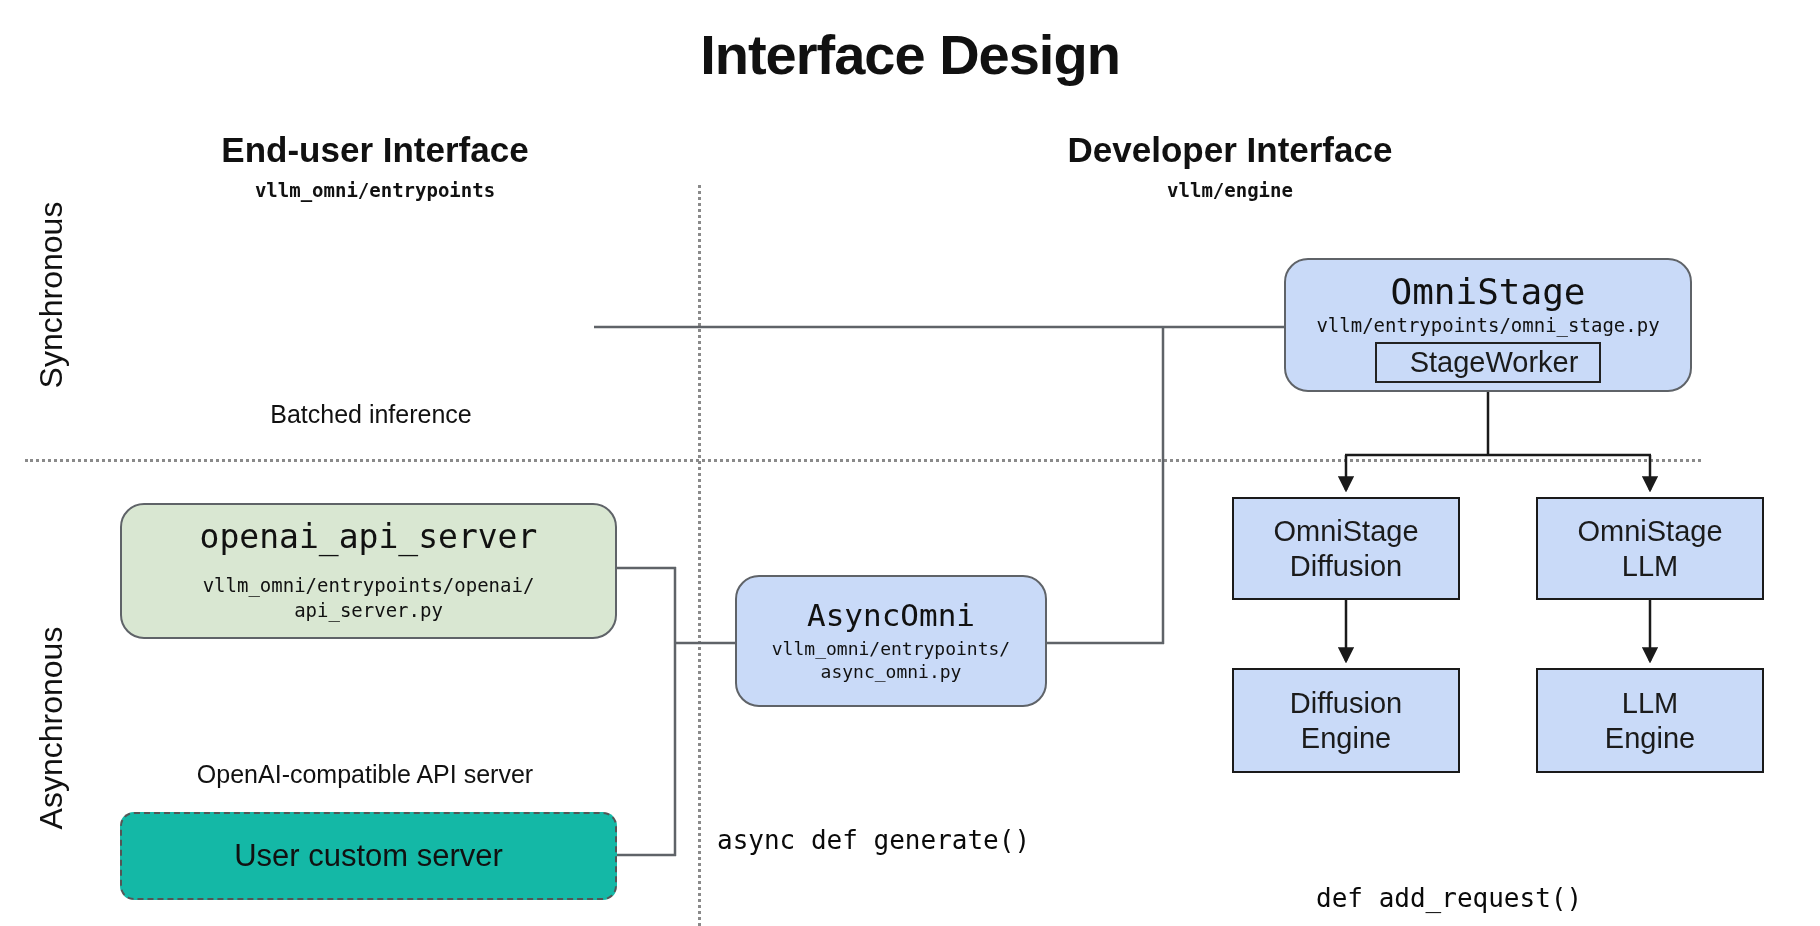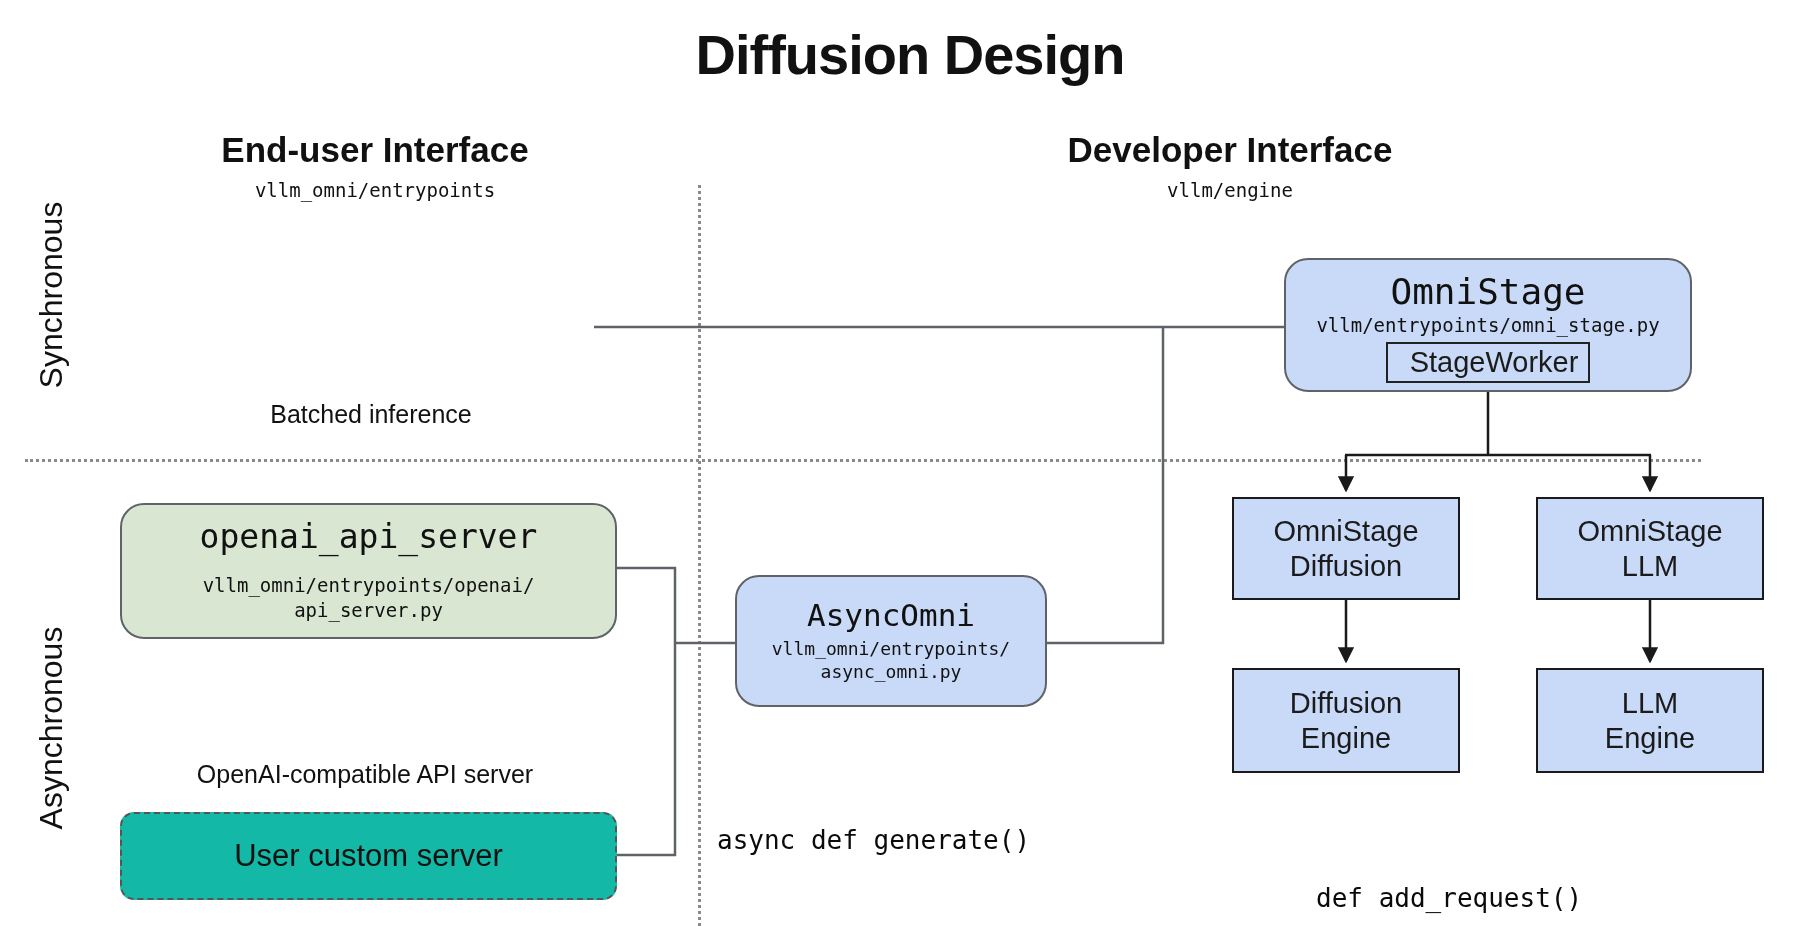--- a/index.html
+++ b/index.html
@@ -12,21 +12,21 @@
 
   .page-title {
     position:absolute; left:0; top:22px; width:100%; text-align:center;
     font-size:56px; font-weight:700; letter-spacing:-1px;
   }
 
   .col-header { position:absolute; text-align:center; }
   .col-header.enduser { left:125px; top:130px; width:500px; }
   .col-header.dev     { left:980px; top:130px; width:500px; }
   .col-title { font-size:35px; font-weight:600; }
-  .col-sub   { font-size:19px; font-weight:400; margin-top:9px; }
+  .col-sub   { font-size:19px; font-weight:700; margin-top:9px; }
 
   .vlabel {
     position:absolute; width:300px; height:40px; line-height:40px;
     text-align:center; font-size:32px; font-weight:500;
     transform:rotate(-90deg);
   }
   .vlabel.sync  { left:-99px; top:275px; }
   .vlabel.async { left:-99px; top:708px; }
 
   .dotted-v { position:absolute; left:698px; top:185px; width:0; height:741px;
@@ -57,21 +57,21 @@
   .node.openai .node-title { font-size:33px; }
   .node.openai .node-path  { font-size:19px; margin-top:17px; }
   .node.asyncomni   { left:735px;  top:575px; width:312px; height:132px; }
   .node.asyncomni .node-title { font-size:31px; }
   .node.asyncomni .node-path  { font-size:18px; margin-top:3px; }
   .node.omnistage   { left:1284px; top:258px; width:408px; height:134px; padding-top:4px; }
   .node.omnistage .node-title { font-size:36px; }
   .node.omnistage .node-path  { font-size:19px; margin-top:1px; }
 
   .stage-worker {
-    box-sizing:border-box; margin-top:4px; width:204px; height:41px;
+    box-sizing:border-box; margin-top:4px; width:226px; height:41px;
     border:2px solid #222; background:var(--blue_fill,#c9daf8);
     display:flex; align-items:center; justify-content:center;
     font-size:29px; font-weight:400; color:#1b1b1b;padding-left:12px;
   }
 
   .node.child { width:228px; font-size:29px; line-height:35px; color:#1b1b1b; font-weight:400; }
   .node.osd  { left:1232px; top:497px; height:103px; }
   .node.osl  { left:1536px; top:497px; height:103px; }
   .node.deng { left:1232px; top:668px; height:105px; }
   .node.leng { left:1536px; top:668px; height:105px; }
@@ -96,21 +96,21 @@
   }
   .code.asyncblock  { left:717px;  top:740px; }
   .code.engineblock { left:1316px; top:798px; }
   .code b { font-weight:400;margin-top:10px; }
 </style>
 </head>
 <body>
 
 <div class="canvas">
 
-  <div class="page-title">Diffusion Design</div>
+  <div class="page-title">Interface Design</div>
 
   <div class="col-header enduser">
     <div class="col-title">End-user Interface</div>
     <div class="col-sub mono">vllm_omni/entrypoints</div>
   </div>
   <div class="col-header dev">
     <div class="col-title">Developer Interface</div>
     <div class="col-sub mono">vllm/engine</div>
   </div>
 

